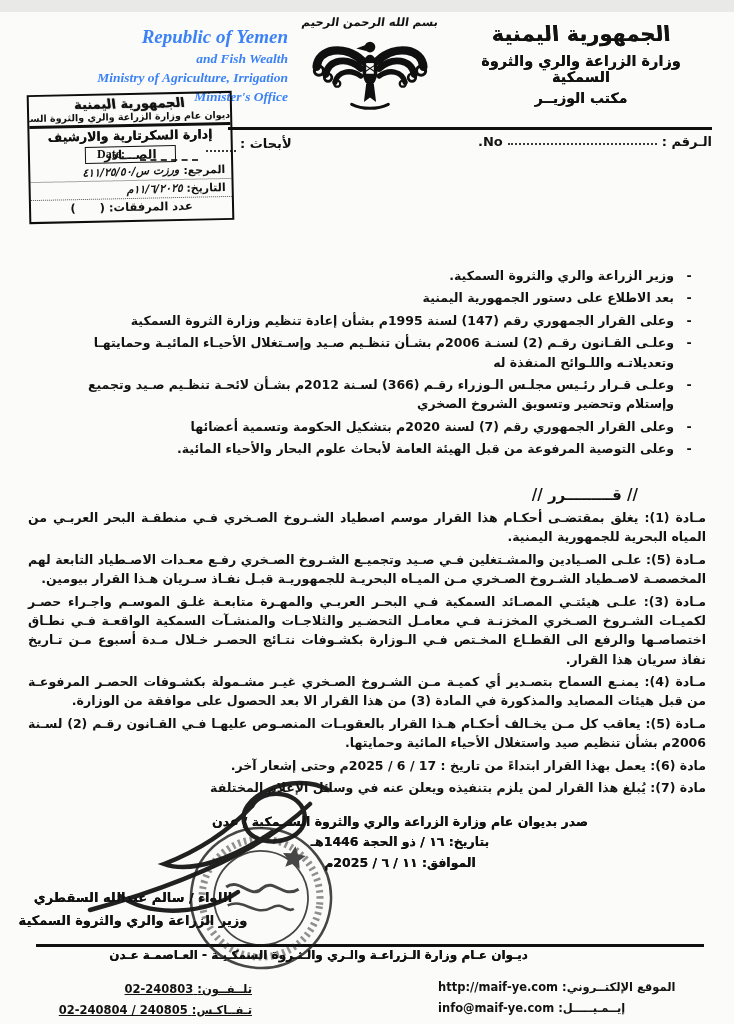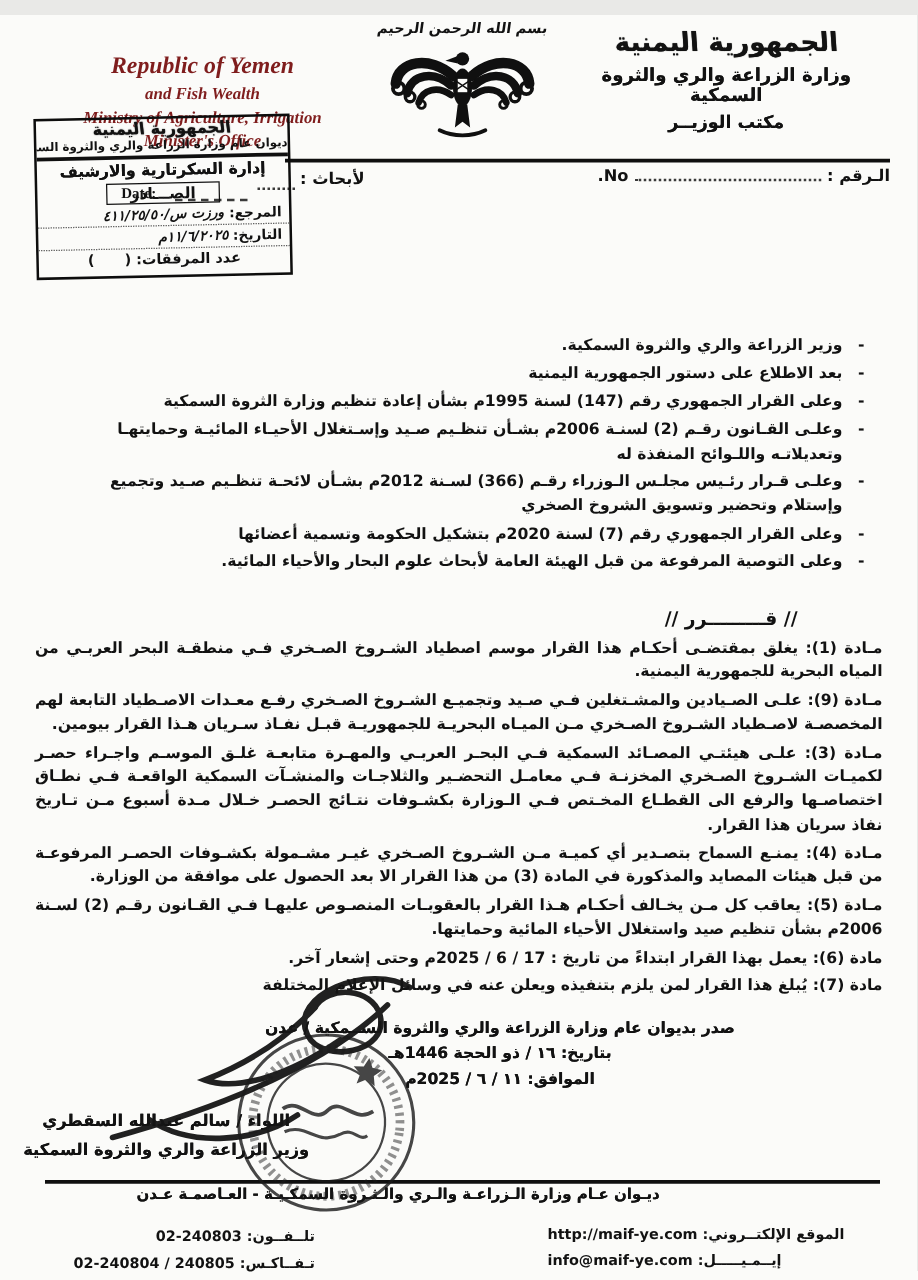--- a/index.html
+++ b/index.html
@@ -1,22 +1,22 @@
 <!DOCTYPE html>
 <html lang="ar"><head>
 <meta charset="utf-8">
 <style>
   html,body{margin:0;padding:0;background:#d9d9d7;}
   .page{position:relative;width:734px;height:1024px;margin:0 auto;background:#fbfbf9;
         font-family:"DejaVu Sans",sans-serif;color:#121212;overflow:hidden;}
   .band{position:absolute;top:0;left:0;right:0;height:12px;background:#e9e9e7;}
 
   
-  .header-en{position:absolute;top:42px;left:36px;width:252px;text-align:center;
-             font-family:"Liberation Serif",serif;font-style:italic;font-weight:bold;color:#7f1d1d;}
+  .header-en{position:absolute;top:26px;left:36px;width:252px;text-align:right;
+             font-family:"Liberation Serif",serif;font-style:italic;font-weight:bold;color:#3b82f6;}
   .en-l1{font-size:19px;}
   .en-l2{font-size:13.5px;margin-top:3px;}
 
   
   .emblem{position:absolute;top:15px;left:297px;width:146px;text-align:center;}
   .bismillah{font-size:11.5px;font-weight:bold;transform:skewX(-8deg);letter-spacing:.5px;}
   .eagle{width:122px;height:86px;margin-top:1px;}
 
   
   .header-ar{position:absolute;top:22px;left:450px;width:262px;text-align:center;direction:rtl;font-weight:bold;}
@@ -78,21 +78,21 @@
 
   
   .signer{position:absolute;top:886px;left:18px;width:230px;text-align:center;direction:rtl;
           font-size:13px;font-weight:bold;line-height:1.8;text-shadow:0 0 .5px #111;}
 
   
   .footer-rule{position:absolute;top:944px;left:36px;width:668px;height:2.5px;background:#101010;}
   .footer-org{position:absolute;top:948px;left:0;width:637px;text-align:center;direction:rtl;
               font-size:12px;font-weight:bold;text-shadow:0 0 .4px #111;}
   .footer-left{position:absolute;top:979px;left:12px;width:240px;direction:rtl;text-align:right;
-               font-size:11.5px;font-weight:bold;line-height:1.85;}
+               font-size:11.5px;font-weight:bold;line-height:1.85;text-decoration:underline;}
   .footer-right{position:absolute;top:977px;left:438px;width:282px;direction:rtl;text-align:left;
                 font-size:11.5px;font-weight:bold;line-height:1.85;}
   .ltr{direction:ltr;unicode-bidi:isolate;}
 
   
   .sig-svg{position:absolute;top:776px;left:66px;width:300px;height:170px;}
   .stamp-svg{position:absolute;top:822px;left:185px;width:152px;height:152px;
              transform:rotate(8deg);opacity:.8;}
 </style>
 </head>
@@ -201,21 +201,21 @@
     <div class="p-item">
         <span class="p-marker">-</span>
         <span class="p-text">وعلى التوصية المرفوعة من قبل الهيئة العامة لأبحاث علوم البحار والأحياء المائية.</span>
       </div>
   </div>
 
   <div class="qarrar">// قـــــــــرر //</div>
 
   <div class="articles">
     <p>مـادة (1): يغلق بمقتضـى أحكـام هذا القرار موسم اصطياد الشـروخ الصـخري فـي منطقـة البحر العربـي من المياه البحرية للجمهورية اليمنية.</p>
-    <p>مـادة (9): علـى الصـيادين والمشـتغلين فـي صـيد وتجميـع الشـروخ الصـخري رفـع معـدات الاصـطياد التابعة لهم المخصصـة لاصـطياد الشـروخ الصـخري مـن الميـاه البحريـة للجمهوريـة قبـل نفـاذ سـريان هـذا القرار بيومين.</p>
+    <p>مـادة (5): علـى الصـيادين والمشـتغلين فـي صـيد وتجميـع الشـروخ الصـخري رفـع معـدات الاصـطياد التابعة لهم المخصصـة لاصـطياد الشـروخ الصـخري مـن الميـاه البحريـة للجمهوريـة قبـل نفـاذ سـريان هـذا القرار بيومين.</p>
     <p>مـادة (3): علـى هيئتـي المصـائد السمكية فـي البحـر العربـي والمهـرة متابعـة غلـق الموسـم واجـراء حصـر لكميـات الشـروخ الصـخري المخزنـة فـي معامـل التحضـير والثلاجـات والمنشـآت السمكية الواقعـة فـي نطـاق اختصاصـها والرفع الى القطـاع المخـتص فـي الـوزارة بكشـوفات نتـائج الحصـر خـلال مـدة أسبوع مـن تـاريخ نفاذ سريان هذا القرار.</p>
     <p>مـادة (4): يمنـع السماح بتصـدير أي كميـة مـن الشـروخ الصـخري غيـر مشـمولة بكشـوفات الحصـر المرفوعـة من قبل هيئات المصايد والمذكورة في المادة (3) من هذا القرار الا بعد الحصول على موافقة من الوزارة.</p>
     <p>مـادة (5): يعاقب كل مـن يخـالف أحكـام هـذا القرار بالعقوبـات المنصـوص عليهـا فـي القـانون رقـم (2) لسـنة 2006م بشأن تنظيم صيد واستغلال الأحياء المائية وحمايتها.</p>
     <p>مادة (6): يعمل بهذا القرار ابتداءً من تاريخ : 17 / 6 / 2025م وحتى إشعار آخر.</p>
     <p>مادة (7): يُبلغ هذا القرار لمن يلزم بتنفيذه ويعلن عنه في وسائل الإعلام المختلفة</p>
   </div>
 
   <div class="issuance">
     <div>صدر بديوان عام وزارة الزراعة والري والثروة الســمكية / عدن</div>
     <div>بتاريخ: ١٦ / ذو الحجة 1446هـ</div>

